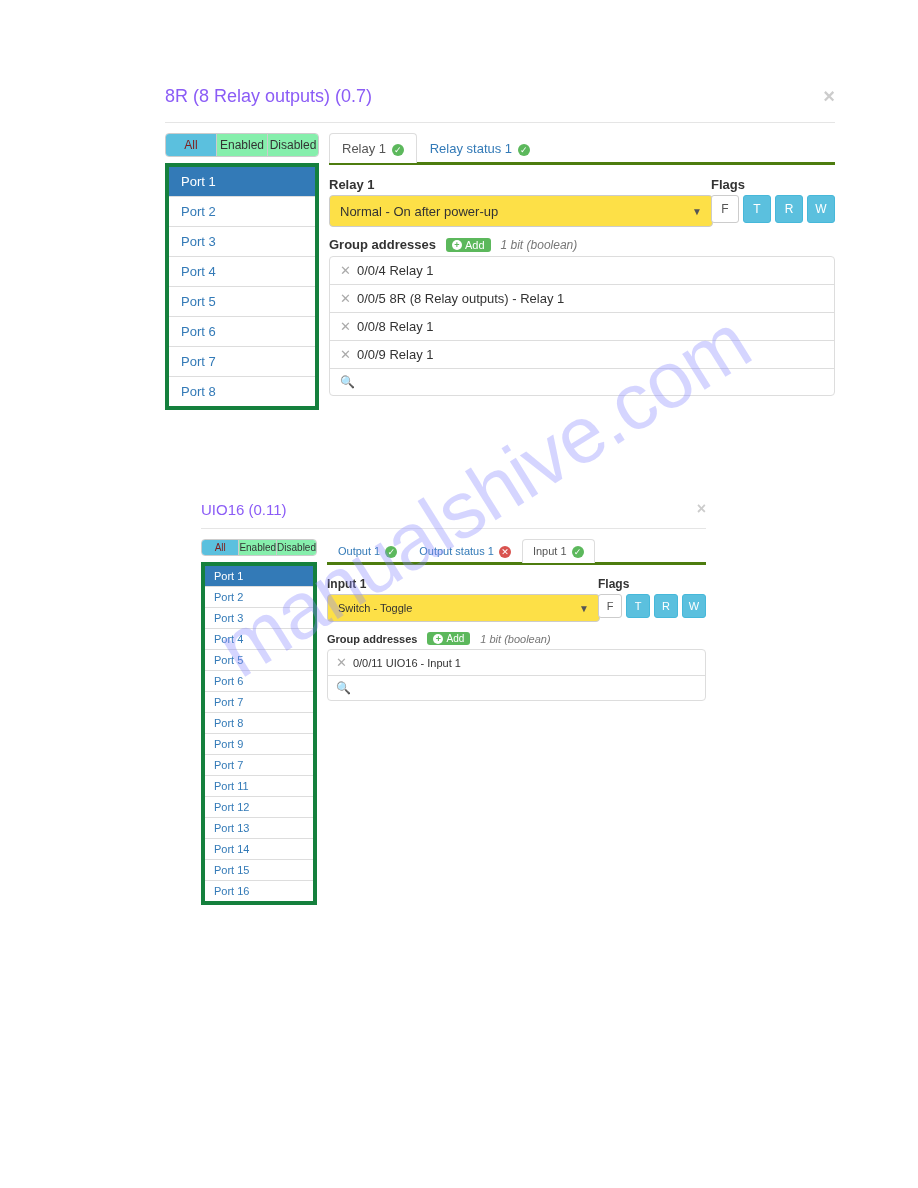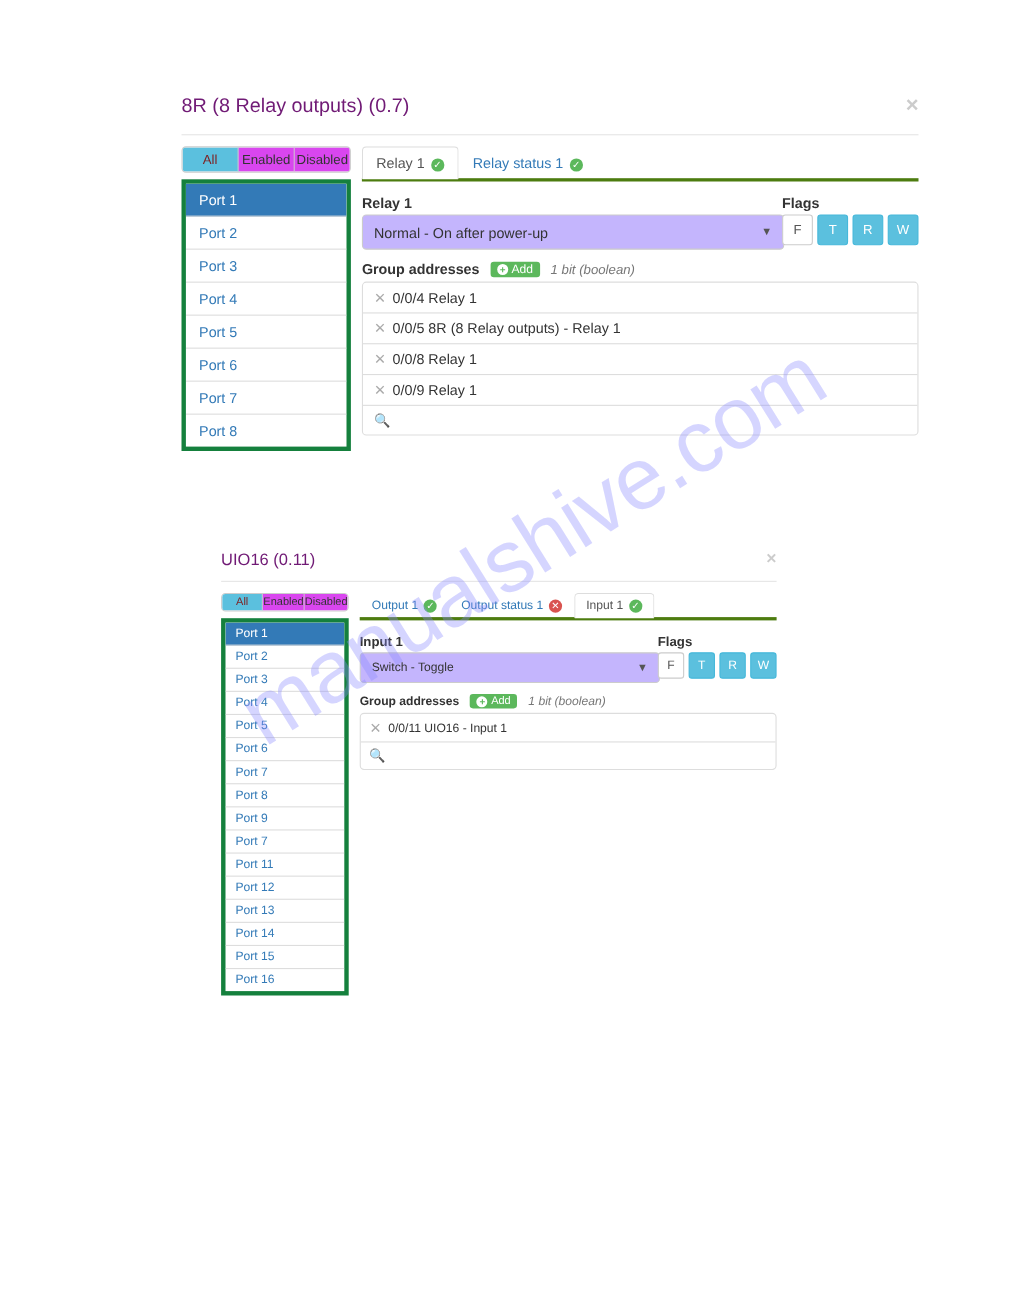--- a/index.html
+++ b/index.html
@@ -21,21 +21,21 @@
   display: flex;
   justify-content: space-between;
   align-items: center;
   padding: 15px 0 14px 0;
   border-bottom: 1px solid #e5e5e5;
   margin: 0 0 10px 0;
 }
 .panel-title {
   font-size: 18px;
   font-weight: 400;
-  color: #701a75;
+  color: #8b5cf6;
   text-align: center;
 }
 .close-x {
   color: #ccc;
   font-size: 20px;
   font-weight: bold;
   cursor: pointer;
 }
 .panel-body {
   display: flex;
@@ -49,21 +49,21 @@
   border: 1px solid #ccc;
   border-radius: 4px;
   overflow: hidden;
   margin-bottom: 6px;
 }
 .btn-group .tab-btn {
   flex: 1;
   text-align: center;
   padding: 4px 0;
   font-size: 12px;
-  background: #d946ef;
+  background: #86efac;
   color: #333;
   border-right: 1px solid #ccc;
   cursor: pointer;
 }
 .btn-group .tab-btn:last-child { border-right: none; }
 .btn-group .tab-btn.active {
   background: #5bc0de;
   color: #7f1d1d;
 }
 .port-list {
@@ -133,21 +133,21 @@
   margin-bottom: 3px;
   display: block;
 }
 .select {
   width: 100%;
   height: 30px;
   border: 1px solid #ccc;
   border-radius: 4px;
   padding: 0 10px;
   font-size: 13px;
-  background: #c4b5fd;
+  background: #fde047;
   display: flex;
   align-items: center;
   justify-content: space-between;
   cursor: pointer;
 }
 .select .caret {
   font-size: 10px;
   color: #555;
 }
 .flags { display: flex; gap: 4px; }

